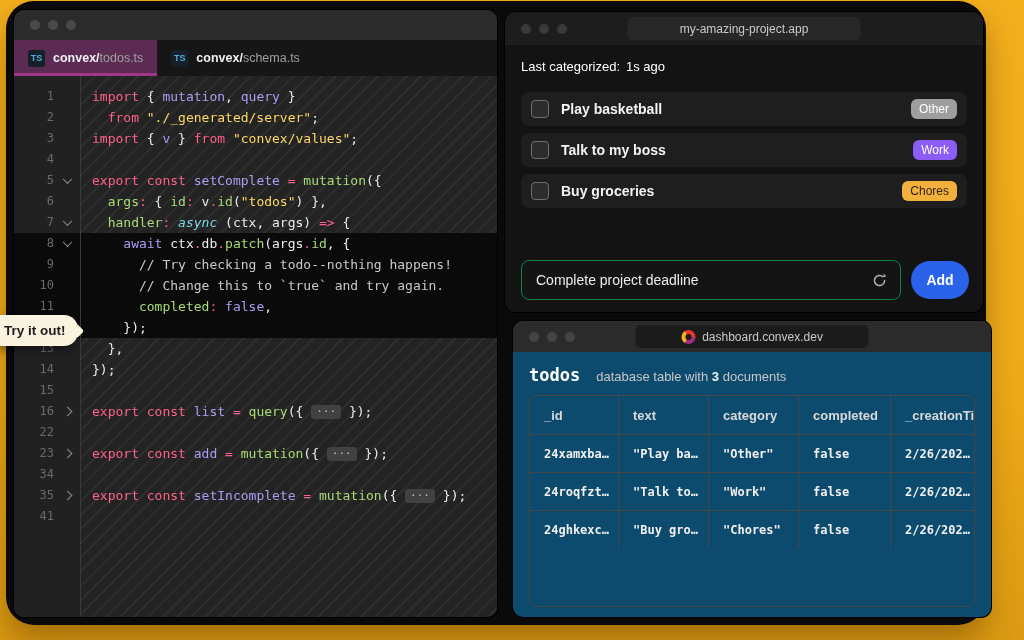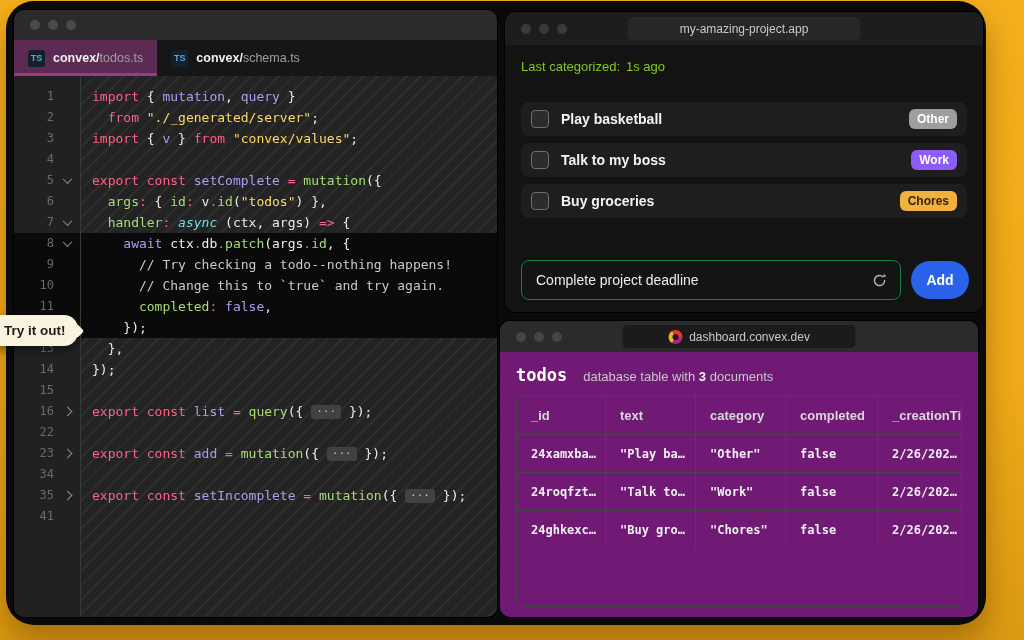--- a/index.html
+++ b/index.html
@@ -66,40 +66,40 @@
     box-shadow:0 4px 10px rgba(0,0,0,.4);
   }
   .tooltip::after{content:"";position:absolute;right:-4px;top:11px;width:10px;height:10px;
     background:#faf3df;transform:rotate(45deg);border-radius:2px;}
 
   
   .todoapp{left:505px;top:12px;width:478px;height:300px;background:#131313;}
   .todoapp .titlebar{height:33px;background:#1d1d1d;}
   .todoapp .dot{background:#3a3a3a;}
   .todoapp .titlepill{width:233px;background:#272727;}
-  .status{margin:14px 16px 28px 16px;font-size:13px;color:#84cc16;}
+  .status{margin:14px 16px 18px 16px;font-size:13px;color:#ffffff;}
   .status .sv{margin-left:6px;}
   .todo-list{margin:0 16px;}
   .todo-row{height:34px;background:#1e1e1e;border-radius:8px;display:flex;align-items:center;
     padding:0 10px;margin-bottom:7px;}
   .cbx{width:16px;height:16px;border-radius:4px;border:1.5px solid #6e6e6e;background:#2c2c2c;
     margin-right:12px;flex:0 0 auto;cursor:pointer;}
   .todo-label{font-size:14px;font-weight:700;color:#f3f3f3;}
-  .badge{margin-left:auto;font-size:12px;font-weight:700;padding:3px 8px;border-radius:6px;text-align:right;}
+  .badge{margin-left:auto;font-size:12px;font-weight:400;padding:3px 8px;border-radius:6px;text-align:right;}
   .inputrow{position:absolute;left:16px;right:14px;bottom:12px;display:flex;gap:10px;align-items:center;}
   .todo-input-wrap{flex:1;height:38px;border:1px solid #15803d;border-radius:8px;background:#141414;
     display:flex;align-items:center;padding:0 12px;}
   .todo-input{flex:1;background:transparent;border:none;outline:none;color:#ececec;font-size:14px;
     font-family:"Liberation Sans",sans-serif;}
   .refresh{width:17px;height:17px;flex:0 0 auto;cursor:pointer;}
   .add-btn{width:58px;height:38px;border:none;border-radius:19px;background:#2a62e9;color:#fff;
     font-size:14px;font-weight:700;cursor:pointer;font-family:"Liberation Sans",sans-serif;}
 
   
-  .dash{left:500px;top:321px;width:478px;height:296px;background:#701a75;}
+  .dash{left:513px;top:321px;width:478px;height:296px;background:#0c4a6e;}
   .dash .titlebar{height:31px;background:#2b2b2b;}
   .dash .dot{background:#454545;}
   .dash .titlepill{width:233px;background:#1b1b1b;}
   .logo{width:14px;height:14px;border-radius:50%;position:relative;flex:0 0 auto;
     background:conic-gradient(from 210deg,#f3b01c 0 120deg,#ee342f 120deg 245deg,#a02a86 245deg 360deg);}
   .logo::after{content:"";position:absolute;left:4px;top:4px;width:6px;height:6px;border-radius:50%;background:#1b1b1b;}
   .dash-head{display:flex;align-items:baseline;gap:16px;margin:13px 16px 10px 16px;}
   .tname{font-family:"DejaVu Sans Mono",monospace;font-weight:700;font-size:17px;color:#fff;}
   .tsub{font-size:13px;color:#c7c7c7;}
   .tsub b{color:#f0f0f0;}

